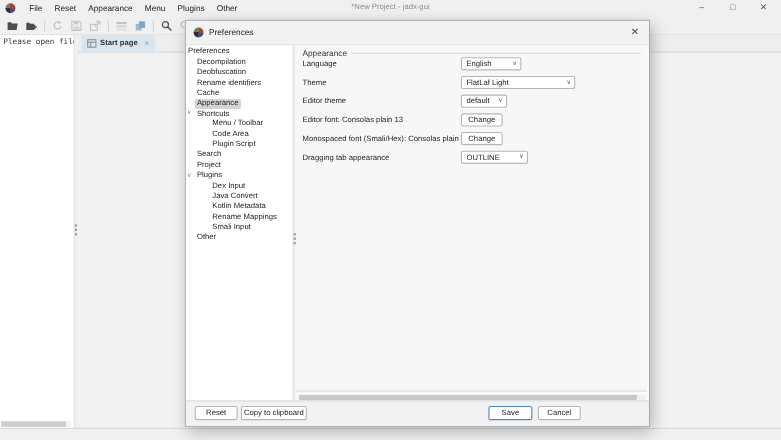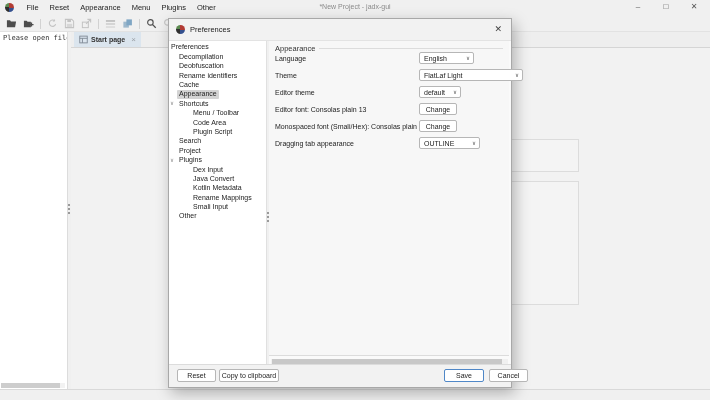--- a/index.html
+++ b/index.html
@@ -45,21 +45,21 @@
   .tab-icon { color:#7d8894; display:flex; }
   .tab-label { font-size:7px; font-weight:bold; color:#333; white-space:nowrap; }
   .tab-close { font-size:8px; color:#9aa0a6; margin-left:3px; line-height:8px; }
   .content { position:absolute; left:71px; top:48px; right:0; bottom:11px; background:#f2f2f2; }
   .sp-box { position:absolute; border:1px solid #dcdcdc; background:#f4f4f4; }
   #box1 { left:330px; top:91px; width:176px; height:31px; }
   #box2 { left:330px; top:133px; width:176px; height:122px; }
   .status-bar { position:absolute; left:0; bottom:0; width:710px; height:11px; background:#f0f0f0;
     border-top:1px solid #d9d9d9; box-sizing:border-box; }
   
-  .dialog { position:absolute; left:168px; top:18px; width:344px; height:370px; background:#fafafa;
+  .dialog { position:absolute; left:168px; top:18px; width:423px; height:370px; background:#fafafa;
     border:1px solid #a8a8a8; box-sizing:border-box; box-shadow:3px 5px 14px rgba(0,0,0,.28); z-index:5; }
   .dlg-title { position:absolute; left:0; top:0; right:0; height:22px; background:#f2f2f2;
     border-bottom:1px solid #e3e3e3; box-sizing:border-box; }
   .dlg-title .logo { left:7px; top:6px; }
   .dlg-title-text { position:absolute; left:21px; top:0; line-height:21px; font-size:7.5px; color:#222; }
   .dlg-close { position:absolute; right:9px; top:0; line-height:21px; font-size:9px; color:#444; }
   .dlg-tree { position:absolute; left:0; top:22px; width:97px; bottom:23px; background:#fff;
     padding-top:2px; box-sizing:border-box; overflow:hidden; }
   .tree-item { position:relative; height:9.4px; display:flex; align-items:center;
     font-size:7px; color:#222; white-space:nowrap; }

